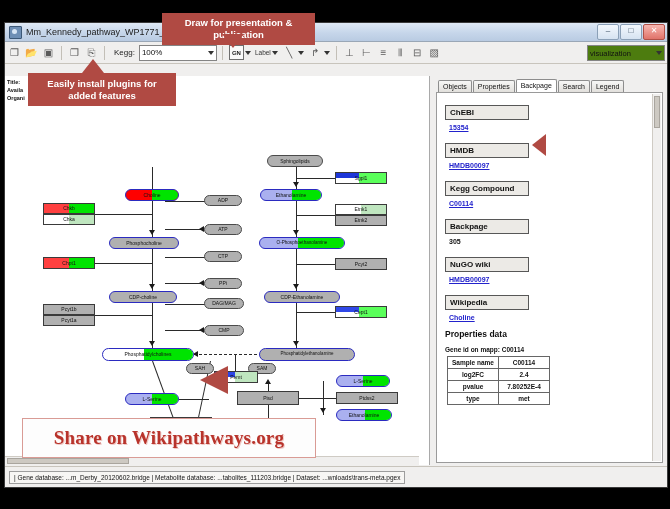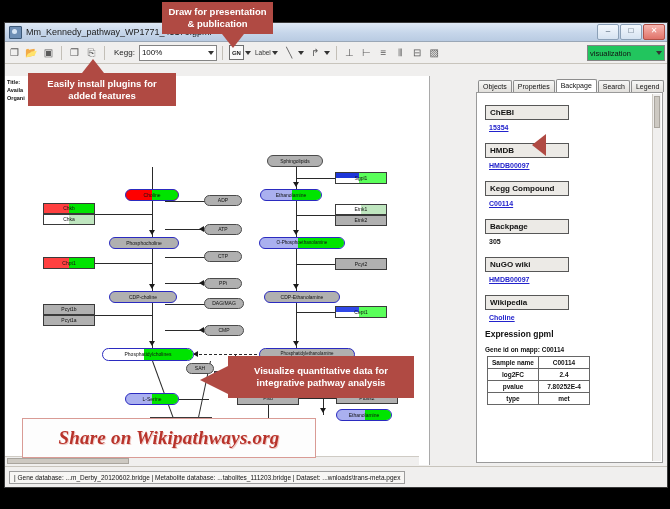--- a/index.html
+++ b/index.html
@@ -60,27 +60,27 @@
     font-size:8px;padding:0 2px;color:#111;
   }
   .caret{width:0;height:0;border-left:3px solid transparent;border-right:3px solid transparent;border-top:4px solid #333;}
   .tb-split{display:flex;align-items:center;gap:1px;margin:0 1px;}
   .tb-icon-sq{
     width:13px;height:13px;border:1px solid #6e6e6e;background:#fafafa;
     font-size:6px;display:flex;align-items:center;justify-content:center;color:#222;font-weight:bold;
   }
   .tb-lbl{font-size:6.5px;color:#333;}
   .vis-combo{
-    position:absolute;right:2px;top:3px;width:72px;height:14px;background:#22c55e;
+    position:absolute;right:2px;top:3px;width:72px;height:14px;background:#4d7c0f;
     border:1px solid #848484;display:flex;align-items:center;justify-content:space-between;
     font-size:7.5px;padding:0 2px;color:#111;
   }
 
   
-  .app-body{position:absolute;left:0;top:53px;right:0;bottom:22px;display:flex;gap:40px;}
+  .app-body{position:absolute;left:0;top:53px;right:0;bottom:22px;display:flex;}
   .left-pane{
     position:relative;width:424px;background:#fff;border-right:1px solid #a9a9a9;
     overflow:hidden;
   }
   .info-col{position:absolute;left:2px;top:2px;width:34px;font-size:5.5px;line-height:8px;color:#111;font-weight:bold;}
   .canvas{position:absolute;left:0;top:0;right:0;bottom:0;}
 
   
   .node{position:absolute;font-size:5px;display:flex;align-items:center;justify-content:center;
         text-align:center;line-height:1;color:#111;box-sizing:border-box;overflow:hidden;white-space:nowrap;}
@@ -145,21 +145,21 @@
   .arw-down{border-left:11px solid transparent;border-right:11px solid transparent;border-top:14px solid #b04a43;}
   .arw-up{border-left:11px solid transparent;border-right:11px solid transparent;border-bottom:14px solid #b04a43;}
   .arw-left{border-top:11px solid transparent;border-bottom:11px solid transparent;border-right:14px solid #b04a43;}
 
   .share-box{
     position:absolute;left:22px;top:418px;width:292px;height:38px;
     background:#fdfdfd;border:1px solid #d99b95;z-index:60;
     display:flex;align-items:center;justify-content:center;
   }
   .share-text{
-    font-family:"Liberation Serif", serif;font-style:italic;font-weight:bold;
+    font-family:"Liberation Serif", serif;font-weight:bold;
     font-size:19px;color:#b8332b;letter-spacing:.2px;
     text-shadow:1px 1px 0 #f0c9c5;
   }
 </style>
 </head>
 <body>
 
 <div id="root">
 
   <div class="app-window">
@@ -458,21 +458,21 @@
 
           <div class="db-head">Backpage</div>
           <span class="db-plain">305</span>
 
           <div class="db-head">NuGO wiki</div>
           <a class="db-link" href="#">HMDB00097</a>
 
           <div class="db-head">Wikipedia</div>
           <a class="db-link" href="#">Choline</a>
 
-          <div class="expr-title">Expression gpml</div>
+          <div class="expr-title">Properties data</div>
           <div class="gene-id">Gene id on mapp: C00114</div>
 
           <table class="expr">
             <tbody>
                 <tr>
               <td>Sample name</td>
               <td>C00114</td>
             </tr>
             <tr>
               <td>log2FC</td>
@@ -494,28 +494,27 @@
           </div>
         </div>
       </div>
     </div>
 
     <div class="statusbar">
       <span class="status-box">| Gene database: ...m_Derby_20120602.bridge | Metabolite database: ...tabolites_111203.bridge | Dataset: ...wnloads\trans-meta.pgex</span>
     </div>
   </div>
 
-  <div class="callout" style="left:162px;top:2px;width:111px;height:32px;">Draw for presentation &amp; publication</div>
+  <div class="callout" style="left:162px;top:13px;width:153px;height:32px;">Draw for presentation &amp; publication</div>
   <div class="cal-arrow arw-down" style="left:222px;top:34px;"></div>
 
   <div class="callout" style="left:28px;top:73px;width:148px;height:33px;">Easily install plugins for added features</div>
   <div class="cal-arrow arw-up" style="left:82px;top:59px;"></div>
 
   <div class="cal-arrow arw-left" style="left:532px;top:134px;"></div>
 
-  <div class="callout" style="left:228px;top:356px;width:186px;height:42px;">Visualize quantitative data  for integrative pathway analysis</div>
   <div class="cal-arrow arw-left" style="left:200px;top:366px;border-right-width:28px;border-top-width:14px;border-bottom-width:14px;"></div>
 
   <div class="share-box">
     <span class="share-text">Share on Wikipathways.org</span>
   </div>
 
 </div>
 
 </body></html>

